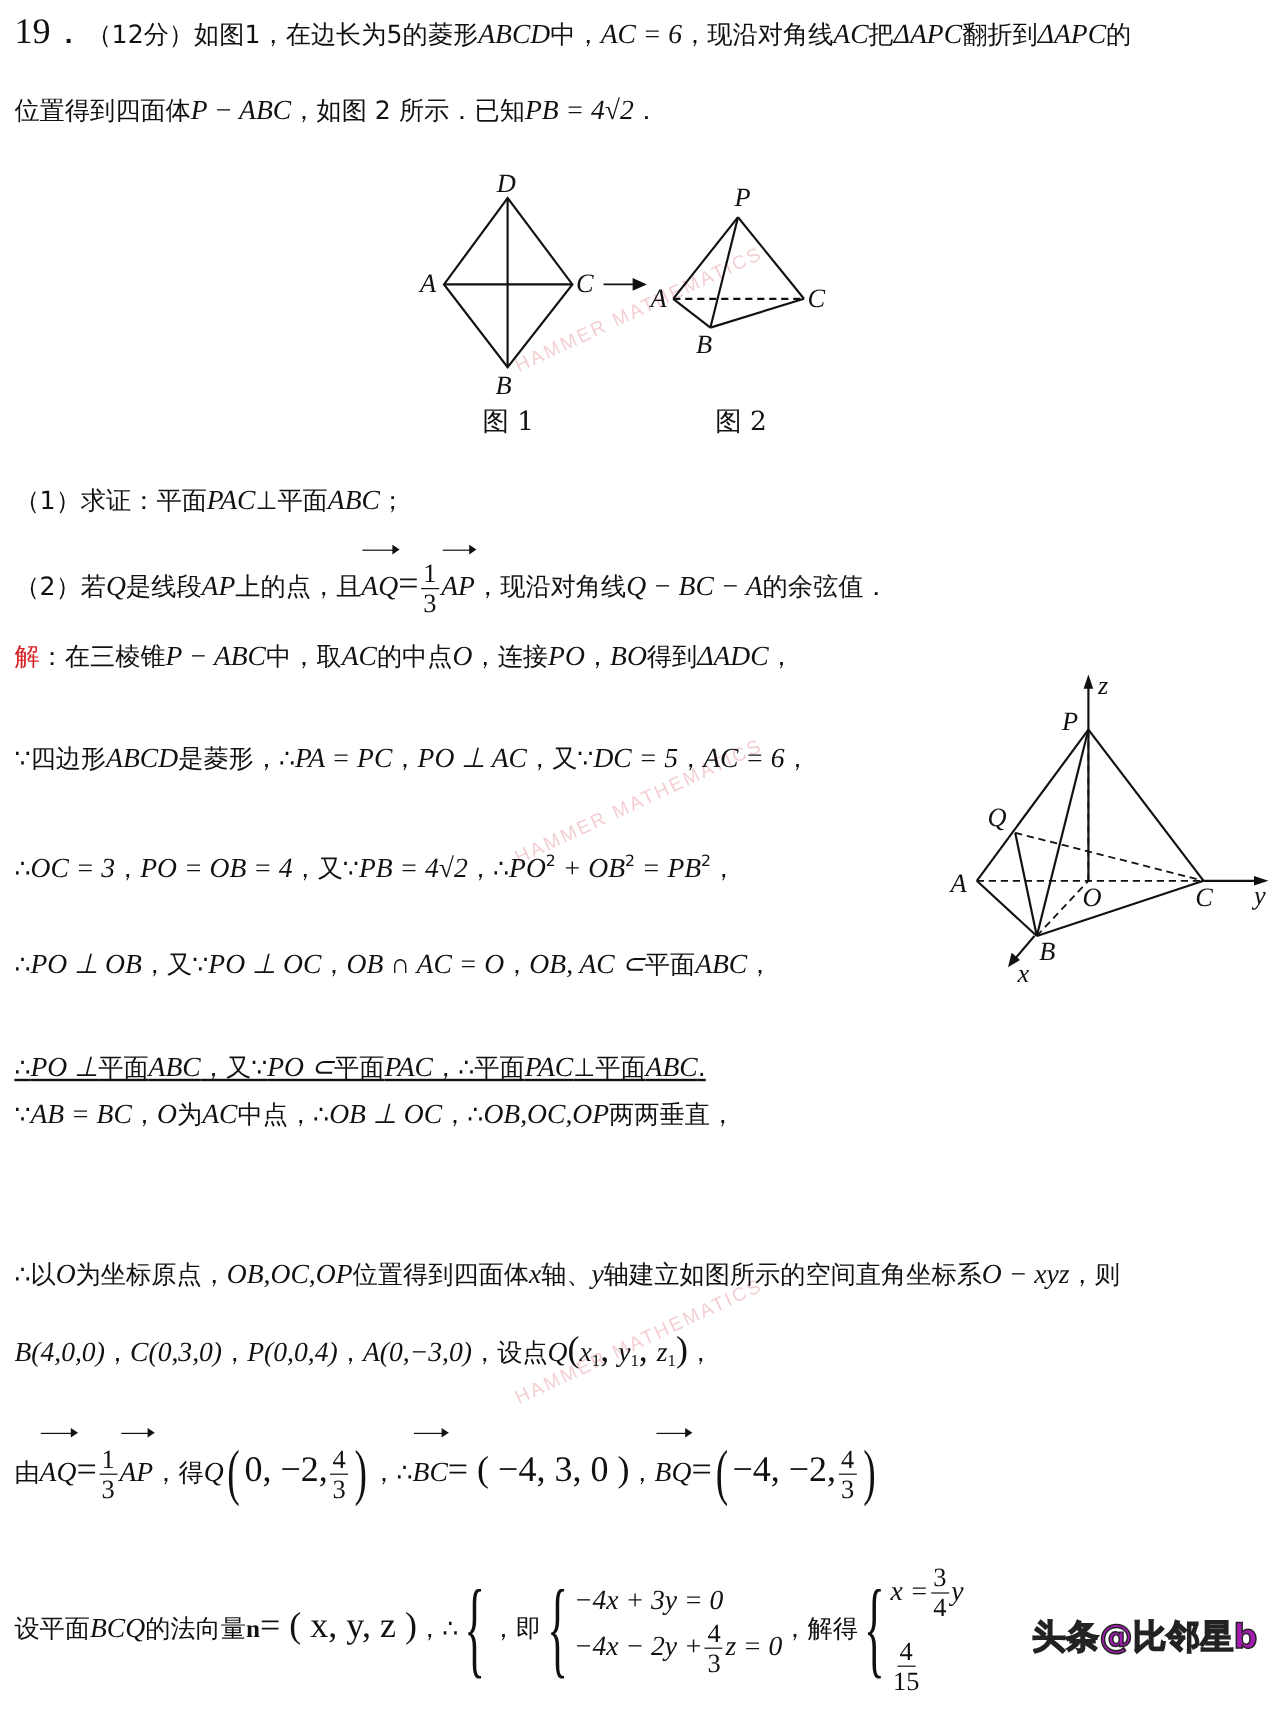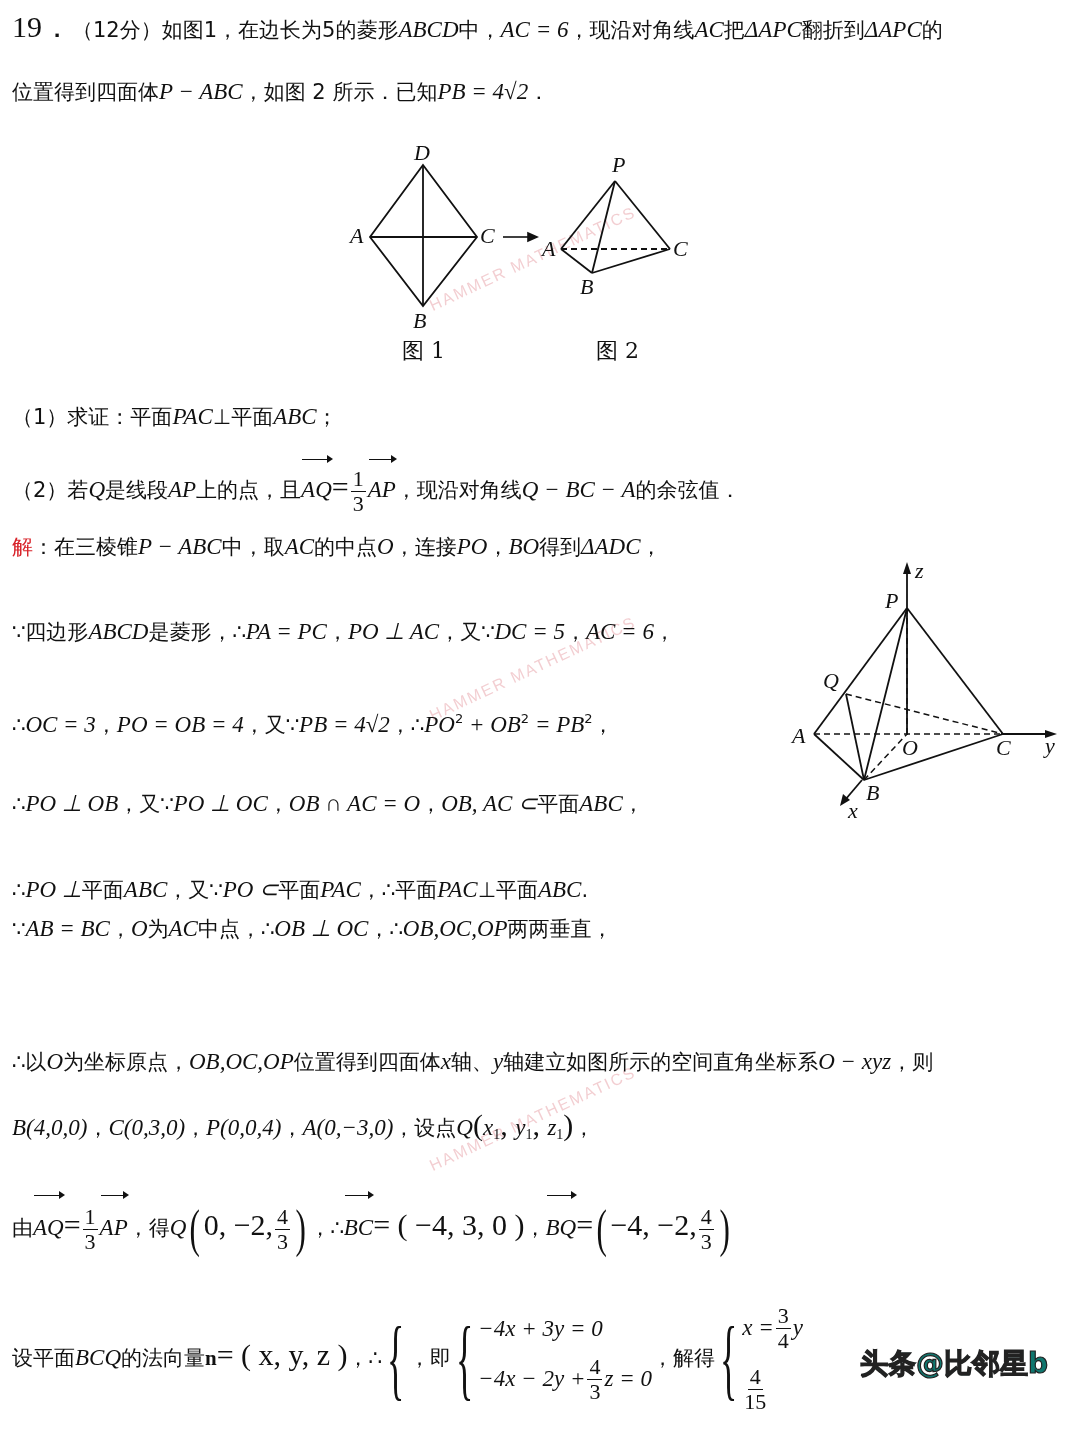--- a/index.html
+++ b/index.html
@@ -22,21 +22,21 @@
   .brace { font-family:"Liberation Serif", serif; font-size:90px; font-weight:100; line-height:90px;
            transform:scaleX(0.4); display:inline-block; margin:0 -8px; }
   .sys-rows { display:flex; flex-direction:column; justify-content:space-between; }
   .sub { font-size:14px; vertical-align:-4px; }
   .sup { font-size:13px; vertical-align:9px; }
   .bold { font-weight:bold; font-style:normal; font-family:"Liberation Serif", serif; }
   svg text { font-family:"Liberation Serif", serif; font-style:italic; font-size:22px; fill:#111; }
   svg .cap { font-style:normal; font-family:"DejaVu Serif", serif; font-size:22px; }
   .watermark { position:absolute; color:#e9a7ad; opacity:.55; font-family:"Liberation Sans", sans-serif;
                font-size:16px; letter-spacing:2px; transform:rotate(-25deg); pointer-events:none; }
-  .toutiao { position:absolute; left:860px; top:1345px; font-size:28px; color:#0f766e;
+  .toutiao { position:absolute; left:860px; top:1345px; font-size:28px; color:#a21caf;
              -webkit-text-stroke:1.2px #222; font-weight:bold; font-family:"DejaVu Sans", sans-serif; }
 </style>
 </head>
 <body>
 
 <div class="watermark" style="left:420px;top:250px;">HAMMER MATHEMATICS</div>
 <div class="watermark" style="left:420px;top:660px;">HAMMER MATHEMATICS</div>
 <div class="watermark" style="left:420px;top:1110px;">HAMMER MATHEMATICS</div>
 
 <div class="line" style="top:12px;">
@@ -91,21 +91,21 @@
 </div>
 <div class="line" style="top:617px;text-align:right;">
   <span>∵四边形</span><span class="m">ABCD</span><span>是菱形，∴</span><span class="m">PA = PC</span><span>，</span><span class="m">PO ⊥ AC</span><span>，又∵</span><span class="m">DC = 5</span><span>，</span><span class="m">AC = 6</span><span>，</span>
 </div>
 <div class="line" style="top:704px;">
   <span>∴</span><span class="m">OC = 3</span><span>，</span><span class="m">PO = OB = 4</span><span>，又∵</span><span class="m">PB = 4√2</span><span>，∴</span><span class="m">PO</span><span class="sup">2</span><span class="m"> + OB</span><span class="sup">2</span><span class="m"> = PB</span><span class="sup">2</span><span>，</span>
 </div>
 <div class="line" style="top:789px;">
   <span>∴</span><span class="m">PO ⊥ OB</span><span>，又∵</span><span class="m">PO ⊥ OC</span><span>，</span><span class="m">OB ∩ AC = O</span><span>，</span><span class="m">OB, AC ⊂</span><span>平面</span><span class="m">ABC</span><span>，</span>
 </div>
-<div class="line" style="top:875px;">
+<div class="line" style="top:875px;text-decoration:underline;">
   <span>∴</span><span class="m">PO ⊥</span><span>平面</span><span class="m">ABC</span><span>，又∵</span><span class="m">PO ⊂</span><span>平面</span><span class="m">PAC</span><span>，∴平面</span><span class="m">PAC</span><span>⊥平面</span><span class="m">ABC</span><span>.</span>
 </div>
 <div class="line" style="top:914px;">
   <span>∵</span><span class="m">AB = BC</span><span>，</span><span class="m">O</span><span>为</span><span class="m">AC</span><span>中点，∴</span><span class="m">OB ⊥ OC</span><span>，∴</span><span class="m">OB,OC,OP</span><span>两两垂直，</span>
 </div>
 <div class="line" style="top:1047px;">
   <span>∴以</span><span class="m">O</span><span>为坐标原点，</span><span class="m">OB,OC,OP</span><span>位置得到四面体</span><span class="m">x</span><span>轴、</span><span class="m">y</span><span>轴建立如图所示的空间直角坐标系</span><span class="m">O − xyz</span><span>，则</span>
 </div>
 <div class="line" style="top:1110px;">
   <span class="m">B(4,0,0)</span><span>，</span><span class="m">C(0,3,0)</span><span>，</span><span class="m">P(0,0,4)</span><span>，</span><span class="m">A(0,−3,0)</span><span>，设点</span><span class="m">Q</span><span class="n">(</span><span class="m">x</span><span class="sub n">1</span><span class="n">, </span><span class="m">y</span><span class="sub n">1</span><span class="n">, </span><span class="m">z</span><span class="sub n">1</span><span class="n">)</span><span>，</span>
@@ -120,21 +120,21 @@
     </span><span class="bigparen">)</span><span>，∴</span><span class="m ov">BC</span><span class="n">= ( −4, 3, 0 )</span><span>，</span><span class="m ov">BQ</span><span class="n">=</span><span class="bigparen">(</span><span class="n">−4, −2,</span><span class="frac">
       <span class="num">4</span>
       <span>3</span>
     </span><span class="bigparen">)</span>
 </div>
 <div class="line" style="top:1300px;line-height:110px;">
   <span>设平面</span><span class="m">BCQ</span><span>的法向量</span><span class="bold">n</span><span class="n">= ( x, y, z )</span><span>，∴</span><span class="sys">
       <span class="brace">{</span>
     </span><span>，即</span><span class="sys">
       <span class="brace">{</span>
-      <span class="sys-rows" style="height:90px;line-height:30px;">
+      <span class="sys-rows" style="height:90px;line-height:30px;justify-content:center;">
         <span class="m">−4x + 3y = 0</span>
         <span><span class="m">−4x − 2y +</span><span class="frac">
             <span class="num">4</span>
             <span>3</span>
           </span><span class="m">z = 0</span></span>
       </span>
     </span><span>，解得</span><span class="sys">
       <span class="brace">{</span>
       <span class="sys-rows" style="height:110px;line-height:30px;">
         <span><span class="m">x =</span><span class="frac">

